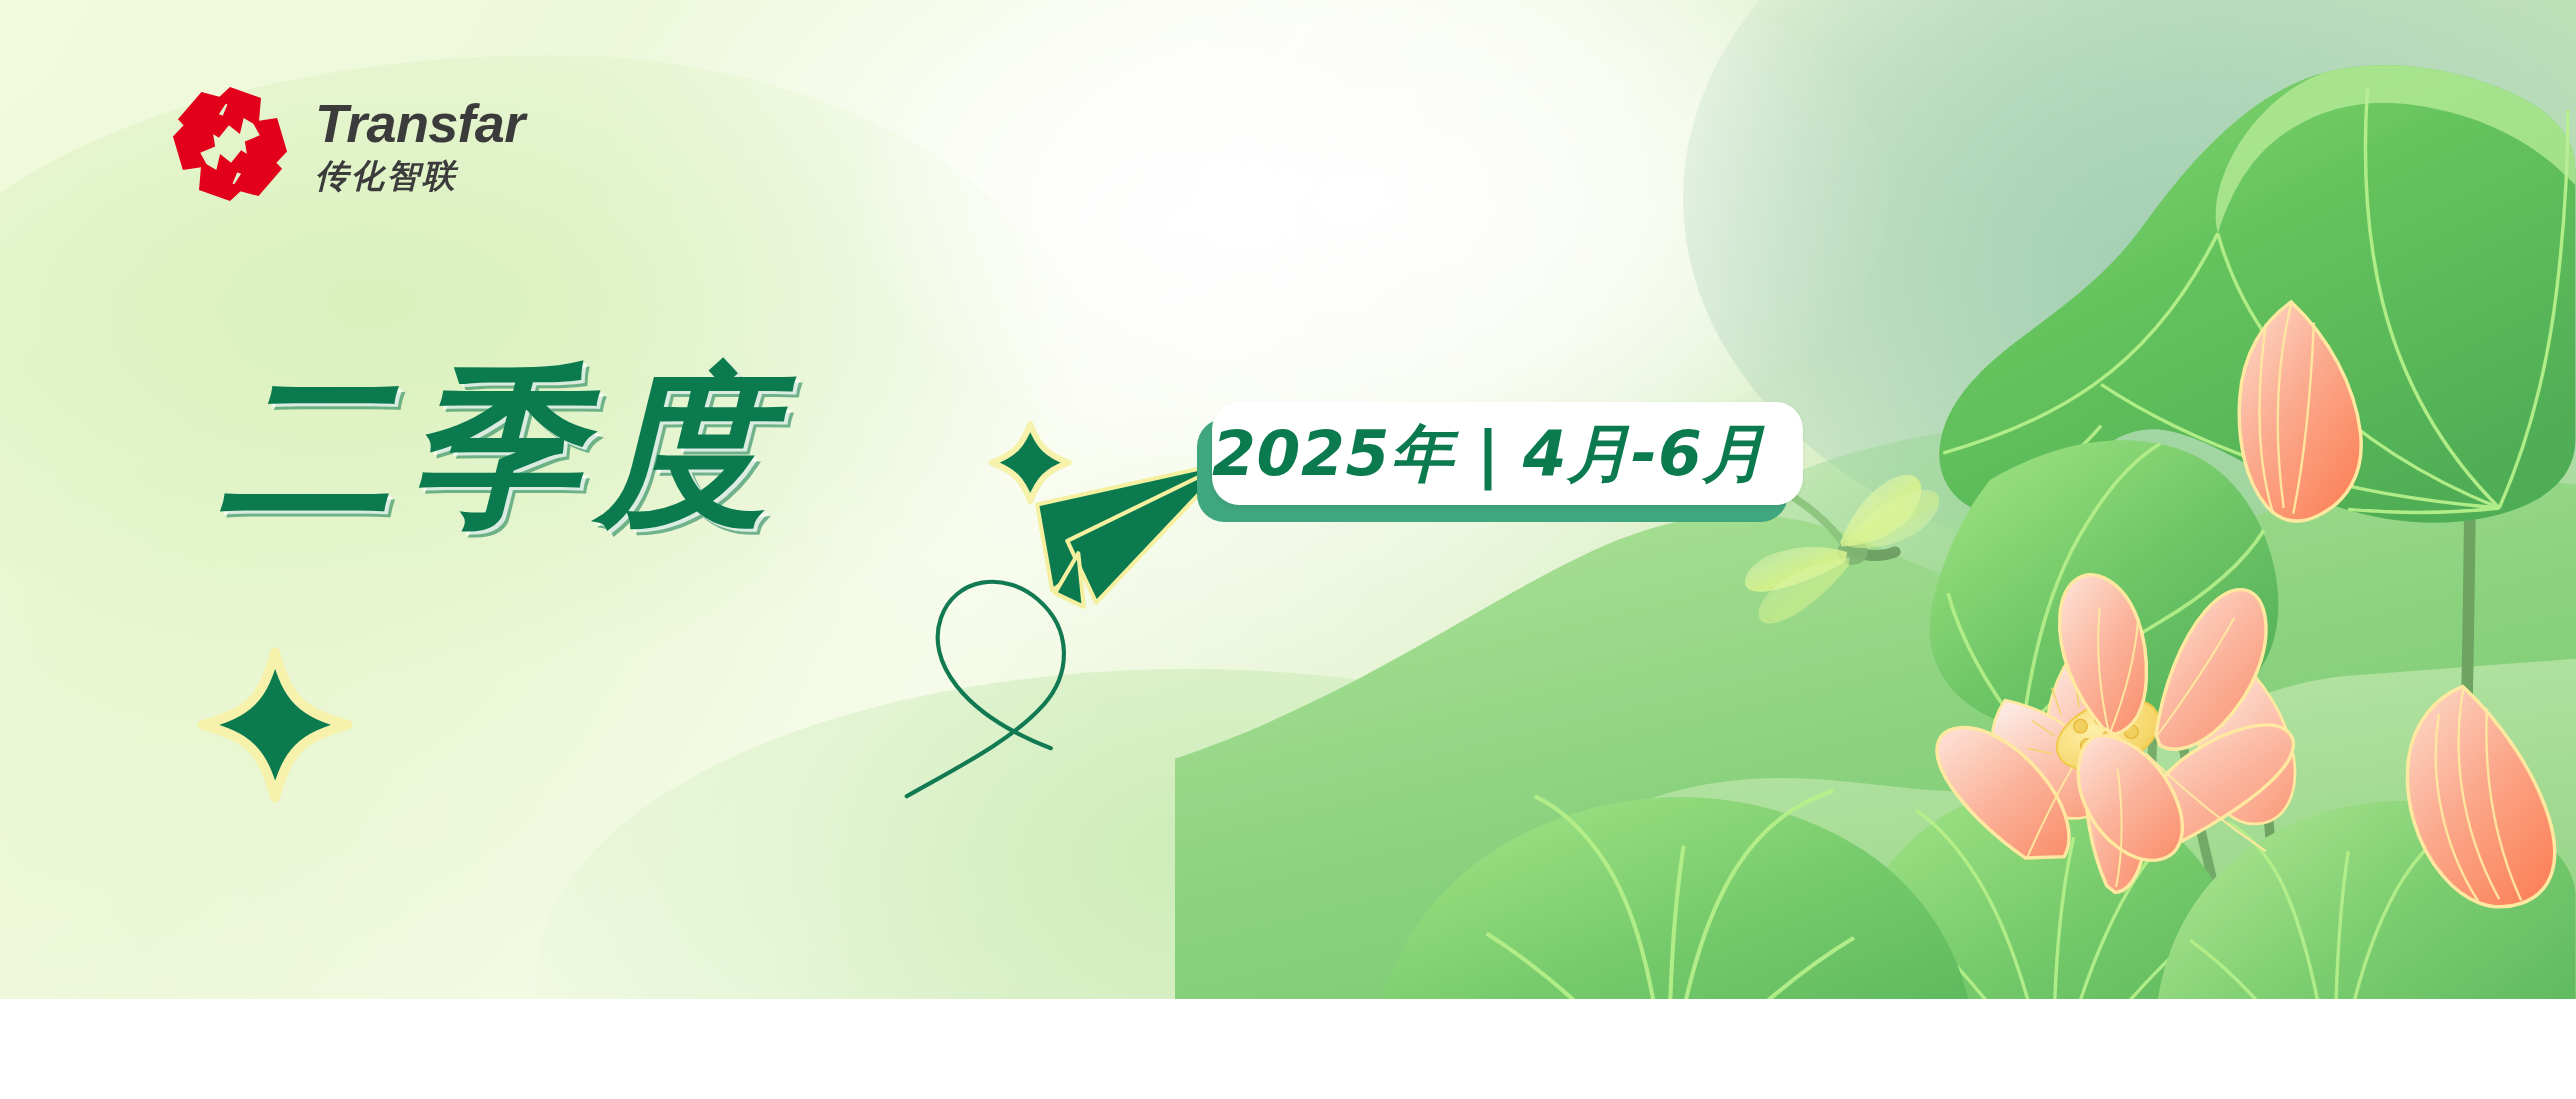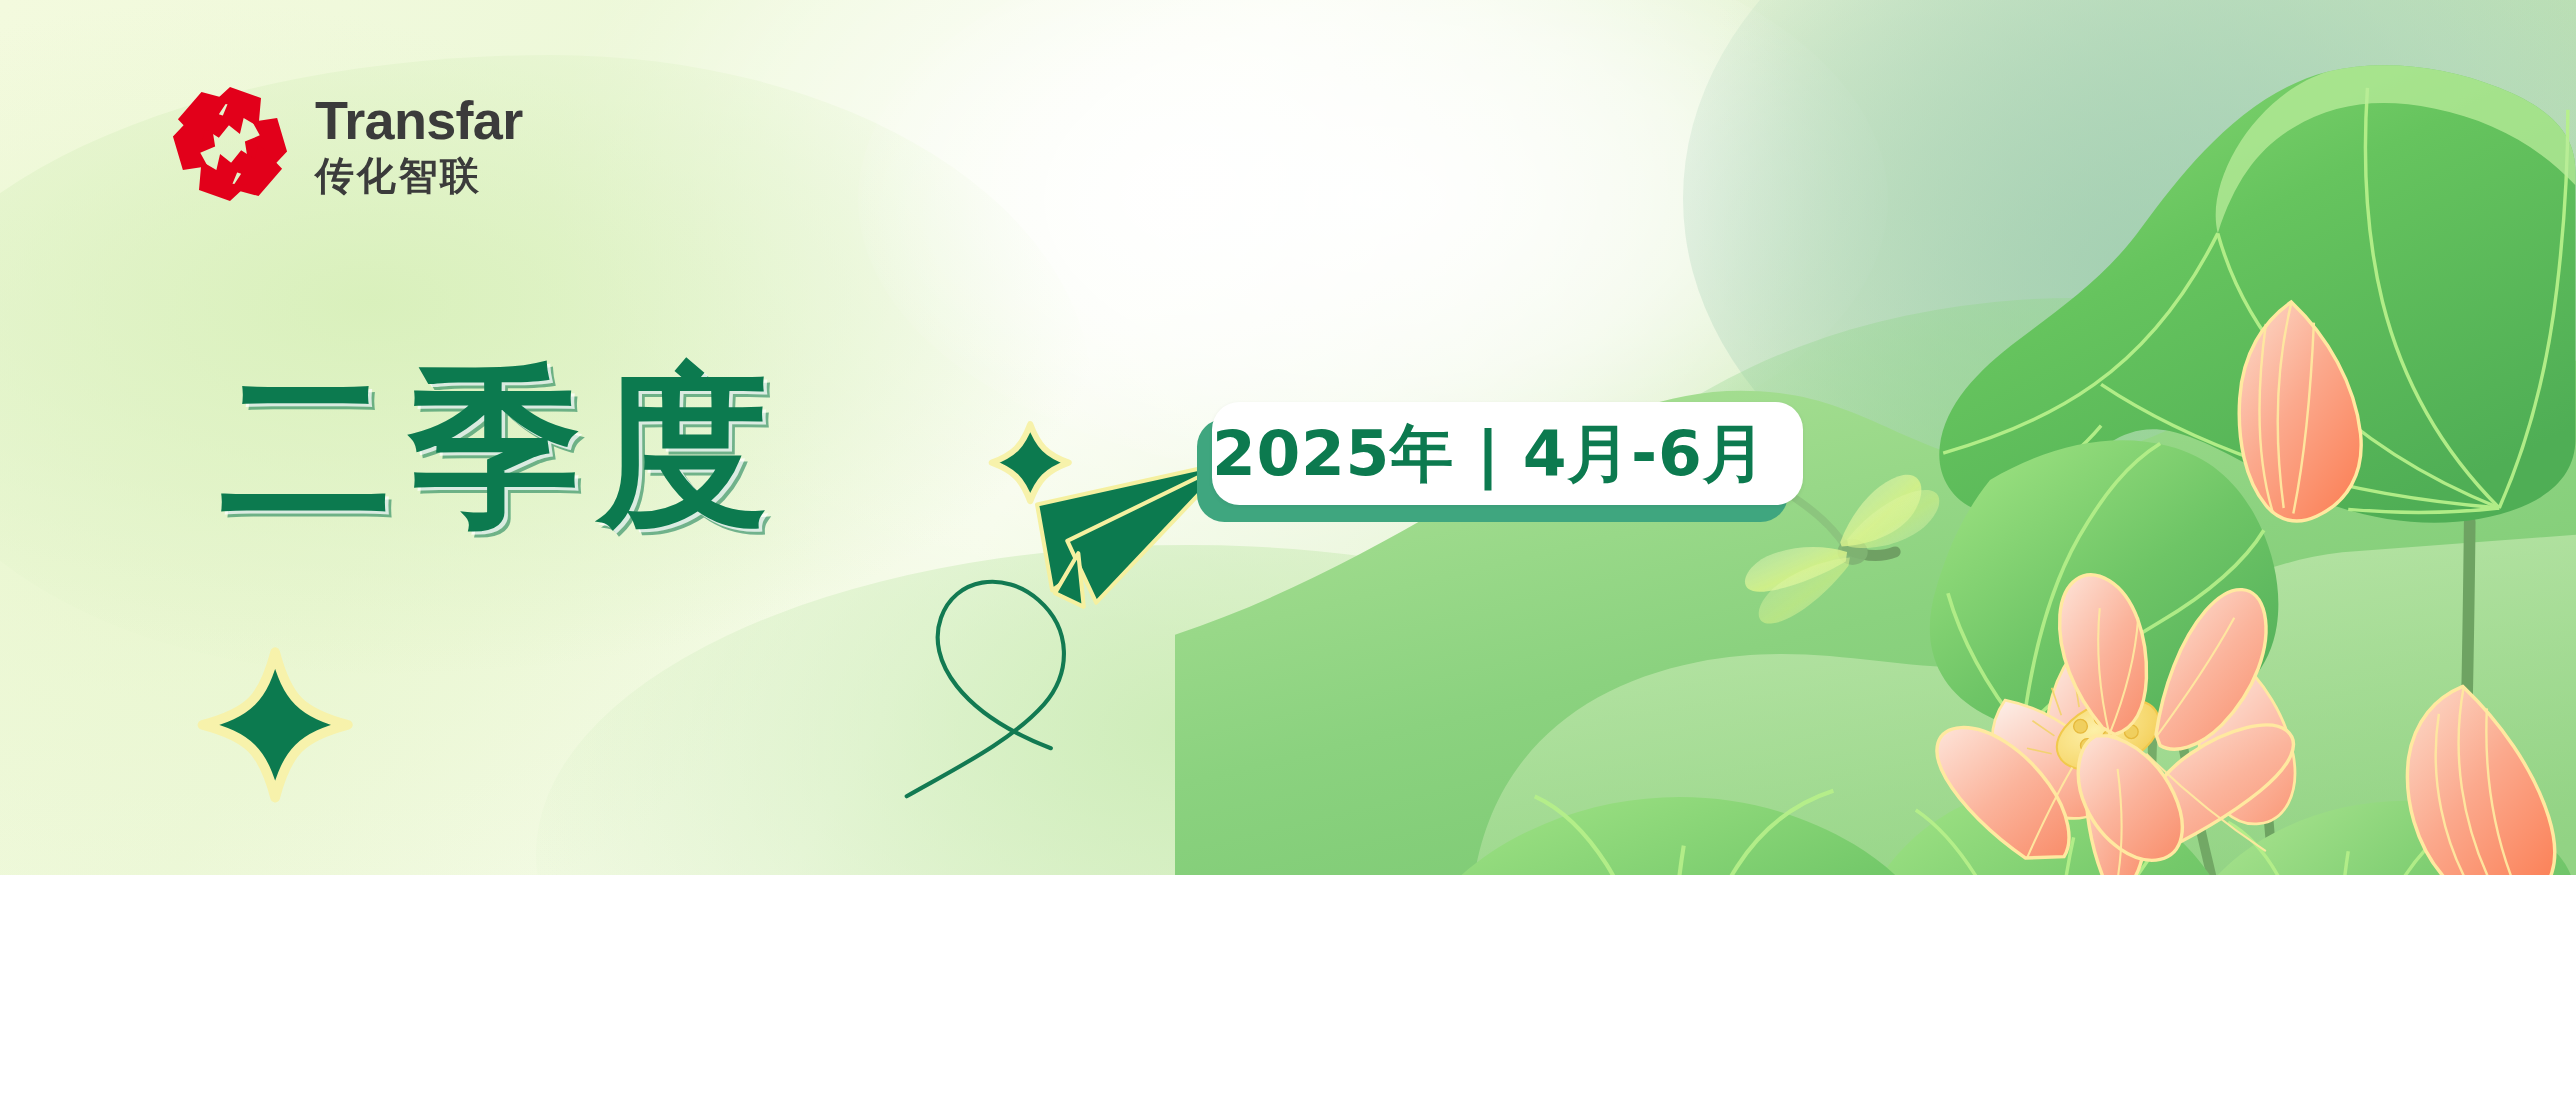--- a/index.html
+++ b/index.html
@@ -1,28 +1,29 @@
 <!DOCTYPE html>
 <html style="font-size:11px"><head>
 <meta charset="utf-8">
 <style>
   html,body{margin:0;padding:0;background:#ffffff;}
   body{font-family:"Liberation Sans","DejaVu Sans",sans-serif;}
 
   #banner{
     position:relative;
     width:2576px;
-    height:875px;
+    height:999px;
     overflow:hidden;
     background:
       radial-gradient(ellipse 1030px 755px at 46% 22%, rgba(255,255,255,0.95) 0%, rgba(255,255,255,0.0) 62%),
       radial-gradient(ellipse 893px 687px at 8% 55%, rgba(232,246,206,0.95) 0%, rgba(232,246,206,0) 70%),
       radial-gradient(ellipse 961px 824px at 92% 78%, rgba(150,214,146,0.85) 0%, rgba(150,214,146,0) 70%),
       radial-gradient(ellipse 824px 618px at 88% 18%, rgba(176,214,188,0.8) 0%, rgba(176,214,188,0) 70%),
       linear-gradient(120deg,#f3fade 0%,#edf8d9 22%,#f5fbe8 42%,#e6f4d5 58%,#cdeab9 76%,#a8d8a0 100%);
+    font-style: italic;
   }
 
   
   .blob{position:absolute;pointer-events:none;}
   .blob-a{
     left:-110px;top:55px;width:1202px;height:618px;
     background:radial-gradient(ellipse at 40% 40%, rgba(214,239,184,0.85) 0%, rgba(222,242,198,0.45) 48%, rgba(222,242,198,0) 72%);
     border-radius:55% 45% 60% 40% / 50% 55% 45% 50%;
   }
   .blob-b{
@@ -47,21 +48,21 @@
   }
 
   
   .wave-mass{position:absolute;right:-41px;bottom:-55px;width:1442px;height:721px;}
 
   
   #logo{position:absolute;left:168px;top:82px;display:flex;align-items:center;gap:23px;}
   #logo-mark{width:124px;height:124px;flex:0 0 auto;}
   #logo-words{display:flex;flex-direction:column;justify-content:center;line-height:1;}
   #logo-en{font-size:54px;font-weight:bold;color:#3b3b3b;letter-spacing:-0.7px;font-family:"Liberation Sans",sans-serif;}
-  #logo-cn{font-size:39px;font-weight:bold;color:#3b3b3b;letter-spacing:2.7px;margin-top:9px;font-family:"DejaVu Sans",sans-serif;}
+  #logo-cn{font-size:33px;font-weight:bold;color:#3b3b3b;letter-spacing:2.7px;margin-top:9px;font-family:"DejaVu Sans",sans-serif;}
 
   
   #headline{position:absolute;left:0;top:334px;width:1305px;height:522px;}
   .hl-line{position:absolute;white-space:nowrap;color:#0c7a4f;
     font-family:"DejaVu Sans",sans-serif;font-weight:bold;
     text-shadow:
       3.4px 3.4px 0 rgba(255,255,255,0.75),
       6.2px 6.2px 0 rgba(12,122,79,0.55);
   }
   #hl-1{left:220px;top:0px;font-size:172px;letter-spacing:16.5px;}

